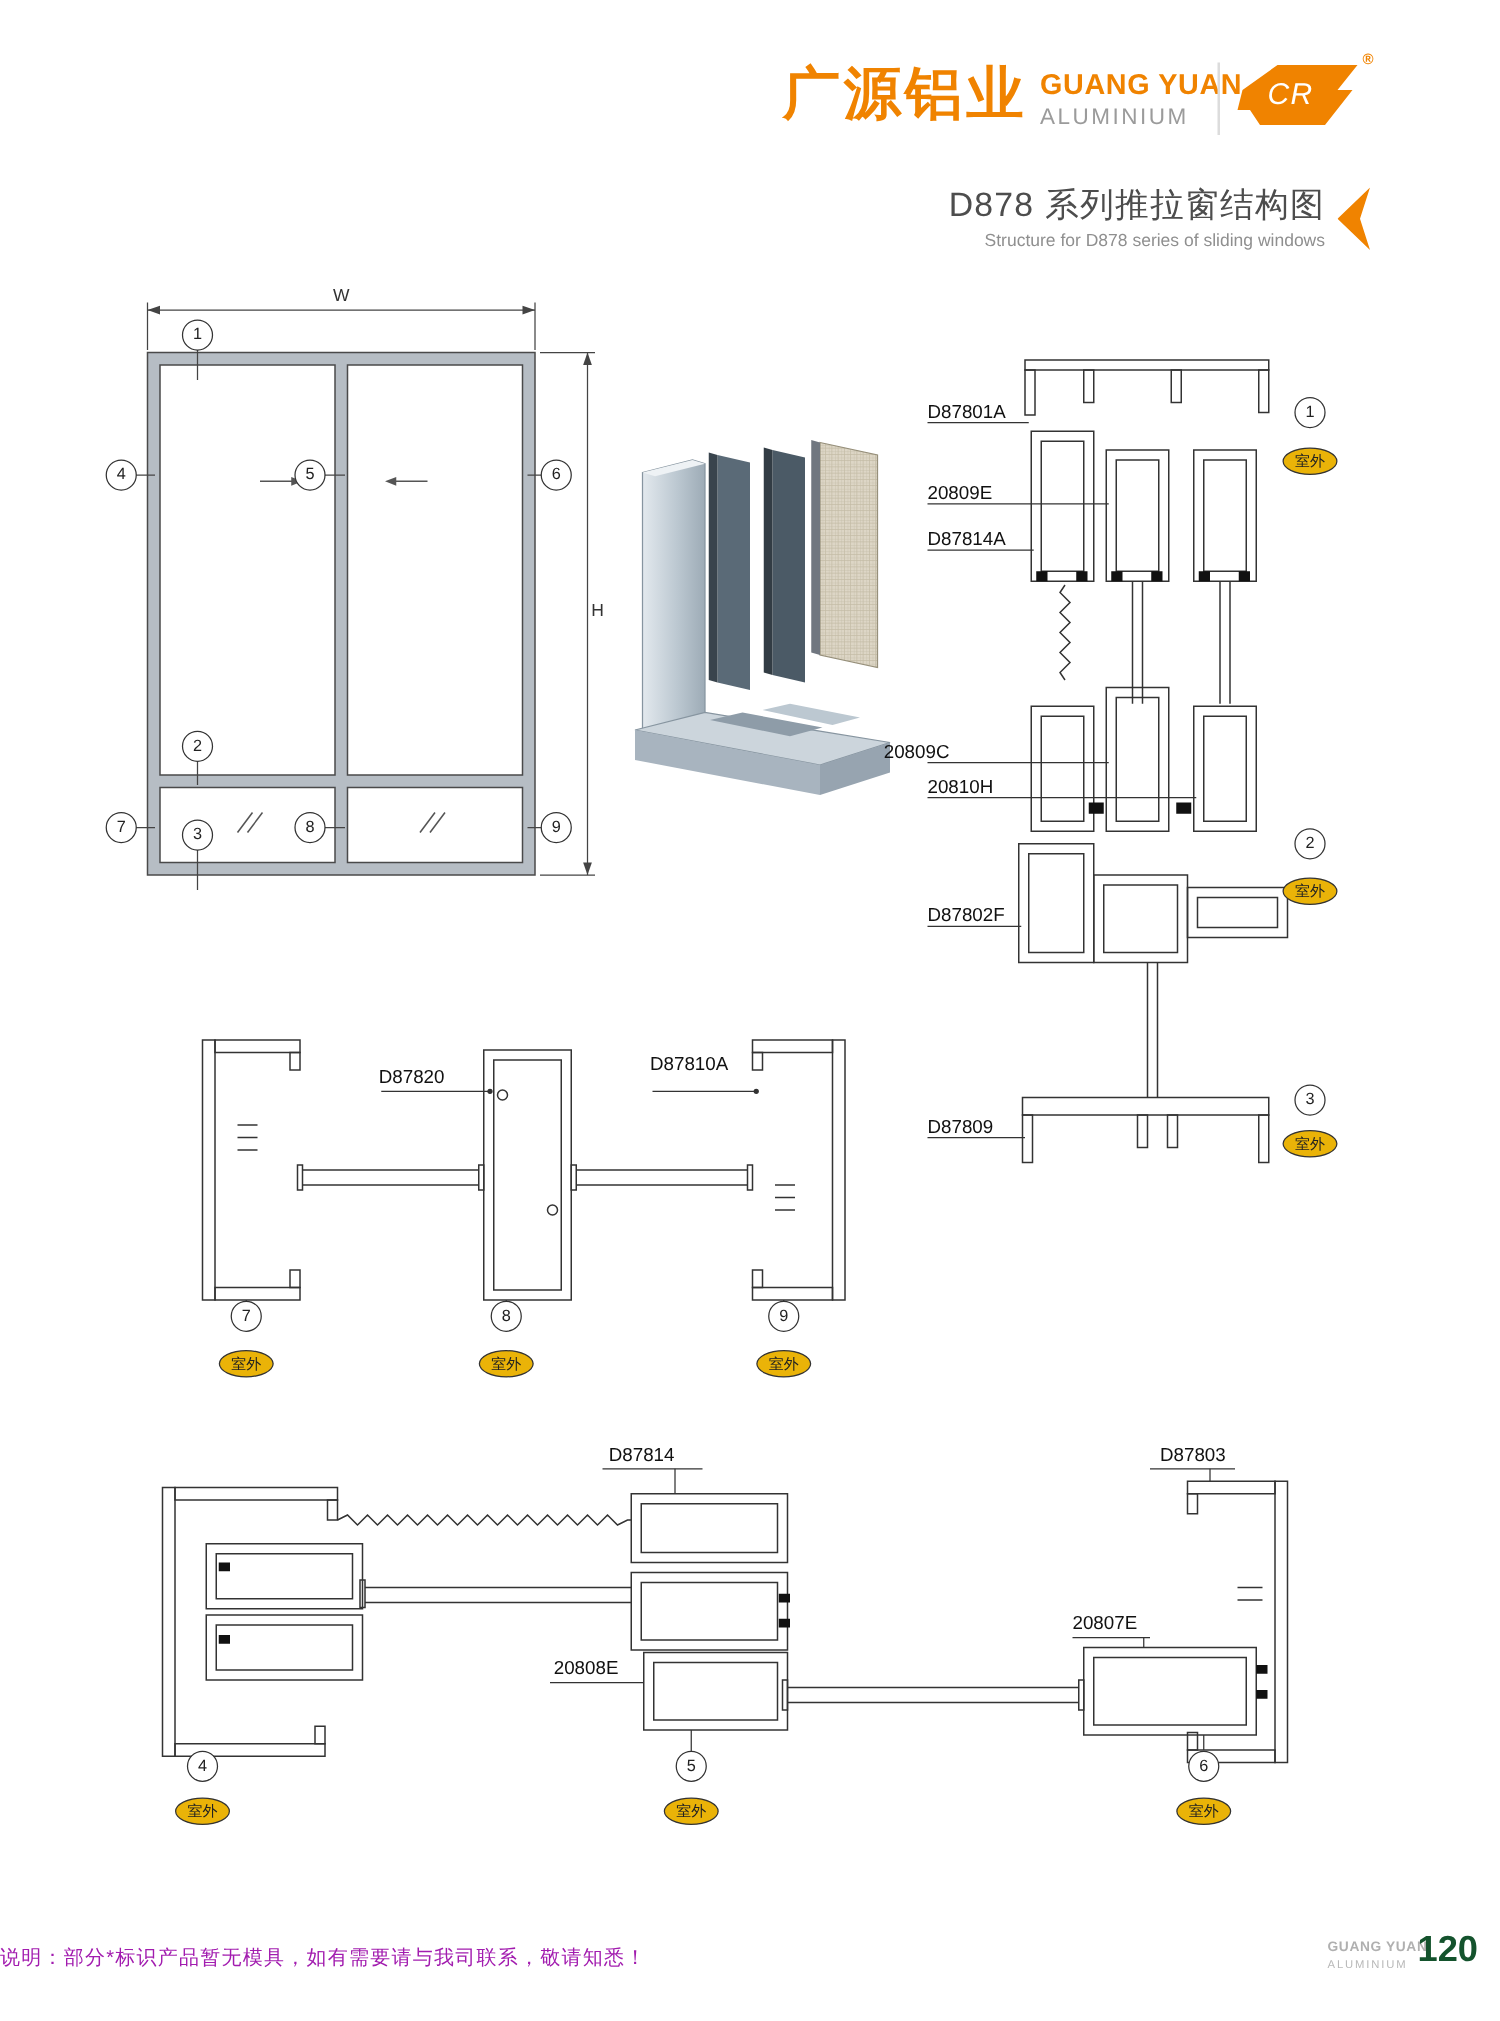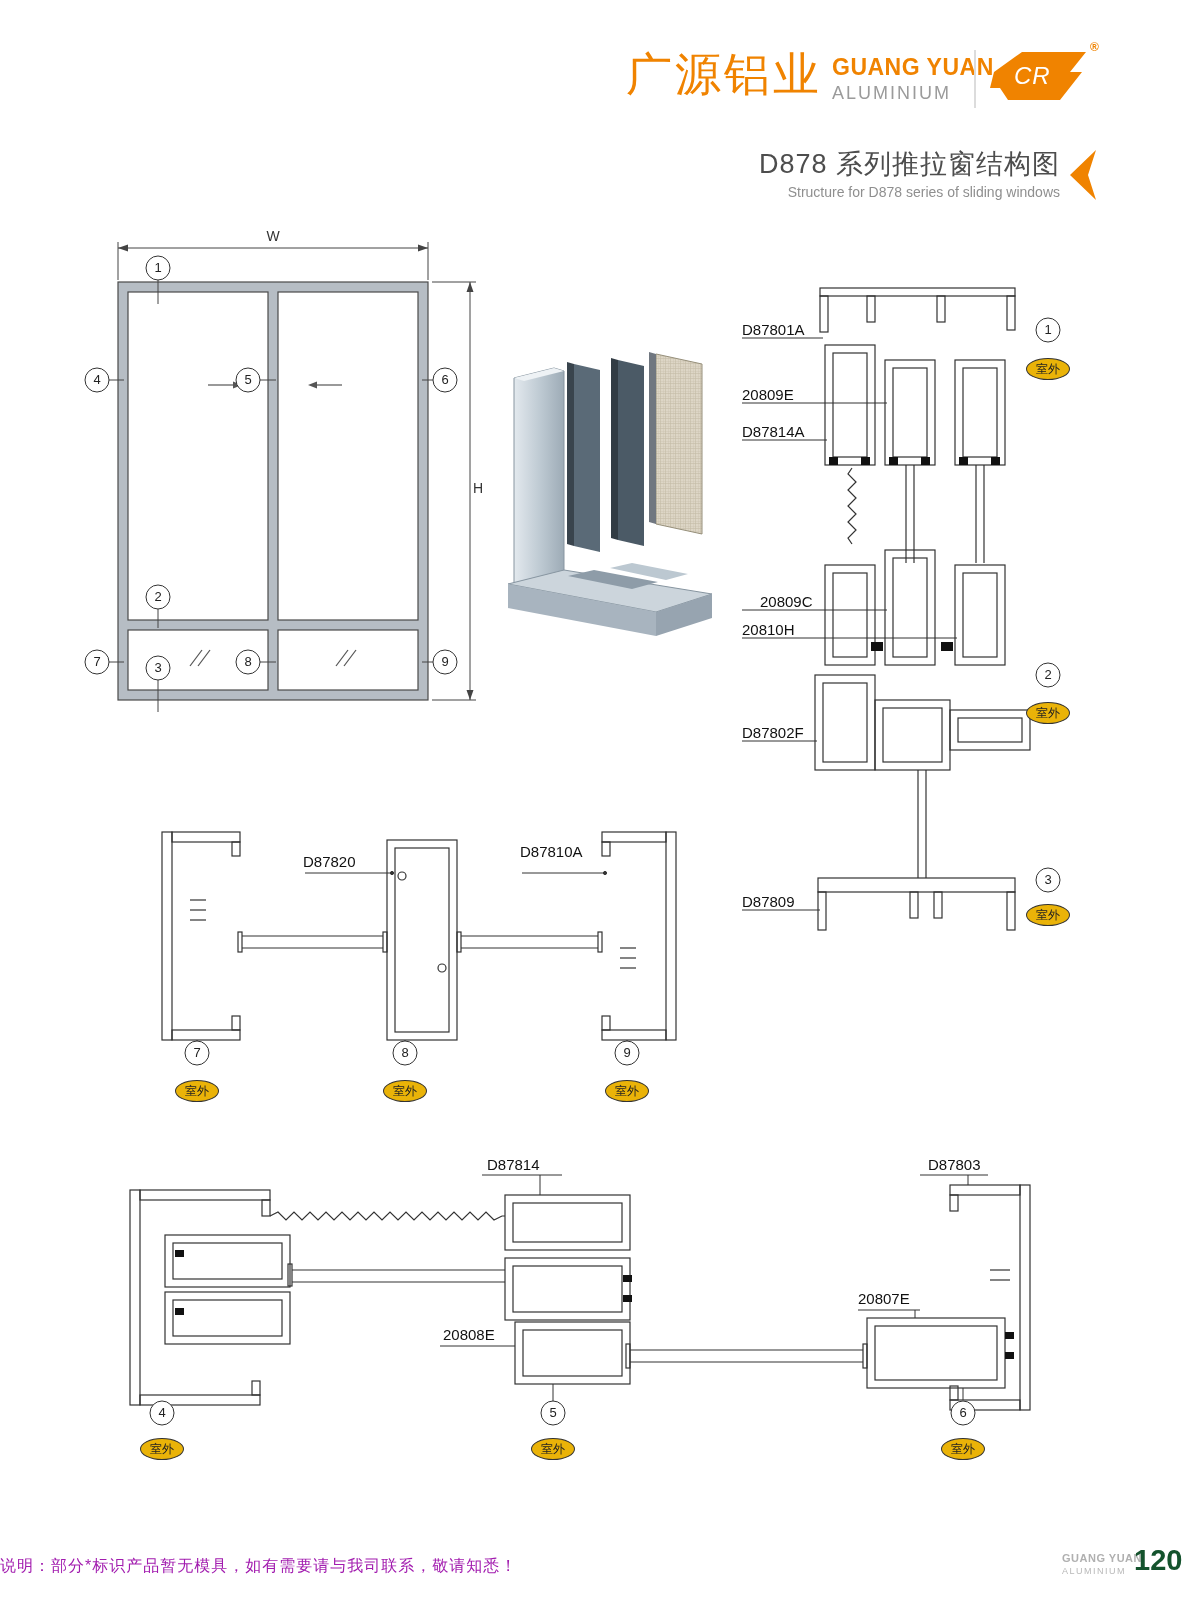--- a/index.html
+++ b/index.html
@@ -5,21 +5,21 @@
   html,body{margin:0;padding:0}
   body{font-family:"Liberation Sans","DejaVu Sans",sans-serif;background:#e9e9e9}
   .page{position:relative;width:1200px;height:1617px;background:#ffffff;margin:0 auto;overflow:hidden}
   .abs{position:absolute}
   .callout{position:absolute;width:23px;height:23px;border:1.3px solid #333;border-radius:50%;background:#fff;color:#222;
            font-size:13px;line-height:21px;text-align:center;transform:translate(-50%,-50%);z-index:3}
   .outdoor{position:absolute;border:1.3px solid #333;border-radius:50%;background:#eab308;color:#222;font-size:12px;
            line-height:18px;padding:1px 9px;transform:translate(-50%,-50%);white-space:nowrap;z-index:3}
   .part-label{position:absolute;font-size:15px;color:#111;white-space:nowrap;z-index:3}
   .dim-label{position:absolute;font-size:14px;color:#333;z-index:3;transform:translateX(-50%)}
-  .logo-cn{position:absolute;left:626px;top:44px;font-size:46px;font-weight:normal;color:#f08300;letter-spacing:3px}
+  .logo-cn{position:absolute;left:626px;top:44px;font-size:46px;font-weight:bold;color:#f08300;letter-spacing:3px}
   .logo-en{position:absolute;left:832px;top:54px;font-size:23px;font-weight:bold;color:#f08300;letter-spacing:.5px}
   .logo-en-sub{position:absolute;left:832px;top:83px;font-size:18px;color:#9b9b9b;letter-spacing:2px}
   .header-divider{position:absolute;left:974px;top:50px;width:2px;height:58px;background:#dcdcdc}
   .registered{position:absolute;left:1090px;top:40px;font-size:12px;color:#f08300;font-weight:bold}
   .cr-text{position:absolute;left:1014px;top:62px;font-size:24px;font-weight:normal;font-style:italic;color:#fff;letter-spacing:1px;z-index:2}
   .title-main{position:absolute;right:140px;top:146px;font-size:27px;font-weight:normal;color:#4d4d4d;letter-spacing:1px}
   .title-sub{position:absolute;right:140px;top:184px;font-size:14px;color:#8f8f8f}
   .footer-note{position:absolute;left:0;top:1556px;width:1190px;text-align:left;font-size:16px;color:#a21caf;letter-spacing:1px}
   .footer-brand-top{position:absolute;left:1062px;top:1552px;font-size:11px;font-weight:bold;color:#b0b0b0;letter-spacing:.5px}
   .footer-brand-sub{position:absolute;left:1062px;top:1566px;font-size:9px;color:#b8b8b8;letter-spacing:1.5px}
@@ -187,21 +187,21 @@
       <line x1="12" y1="160" x2="97" y2="160"></line>
       <line x1="12" y1="330" x2="157" y2="330"></line>
       <line x1="12" y1="358" x2="227" y2="358"></line>
       <line x1="12" y1="461" x2="87" y2="461"></line>
       <line x1="12" y1="630" x2="90" y2="630"></line>
     </g>
   </svg>
   <div class="part-label" style="left:742px;top:321px">D87801A</div>
   <div class="part-label" style="left:742px;top:386px">20809E</div>
   <div class="part-label" style="left:742px;top:423px">D87814A</div>
-  <div class="part-label" style="left:760px;top:593px">20809C</div>
+  <div class="part-label" style="left:707px;top:593px">20809C</div>
   <div class="part-label" style="left:742px;top:621px">20810H</div>
   <div class="part-label" style="left:742px;top:724px">D87802F</div>
   <div class="part-label" style="left:742px;top:893px">D87809</div>
   <div class="callout" style="left:1048px;top:330px">1</div>
   <div class="outdoor" style="left:1048px;top:369px">室外</div>
   <div class="callout" style="left:1048px;top:675px">2</div>
   <div class="outdoor" style="left:1048px;top:713px">室外</div>
   <div class="callout" style="left:1048px;top:880px">3</div>
   <div class="outdoor" style="left:1048px;top:915px">室外</div>
 

